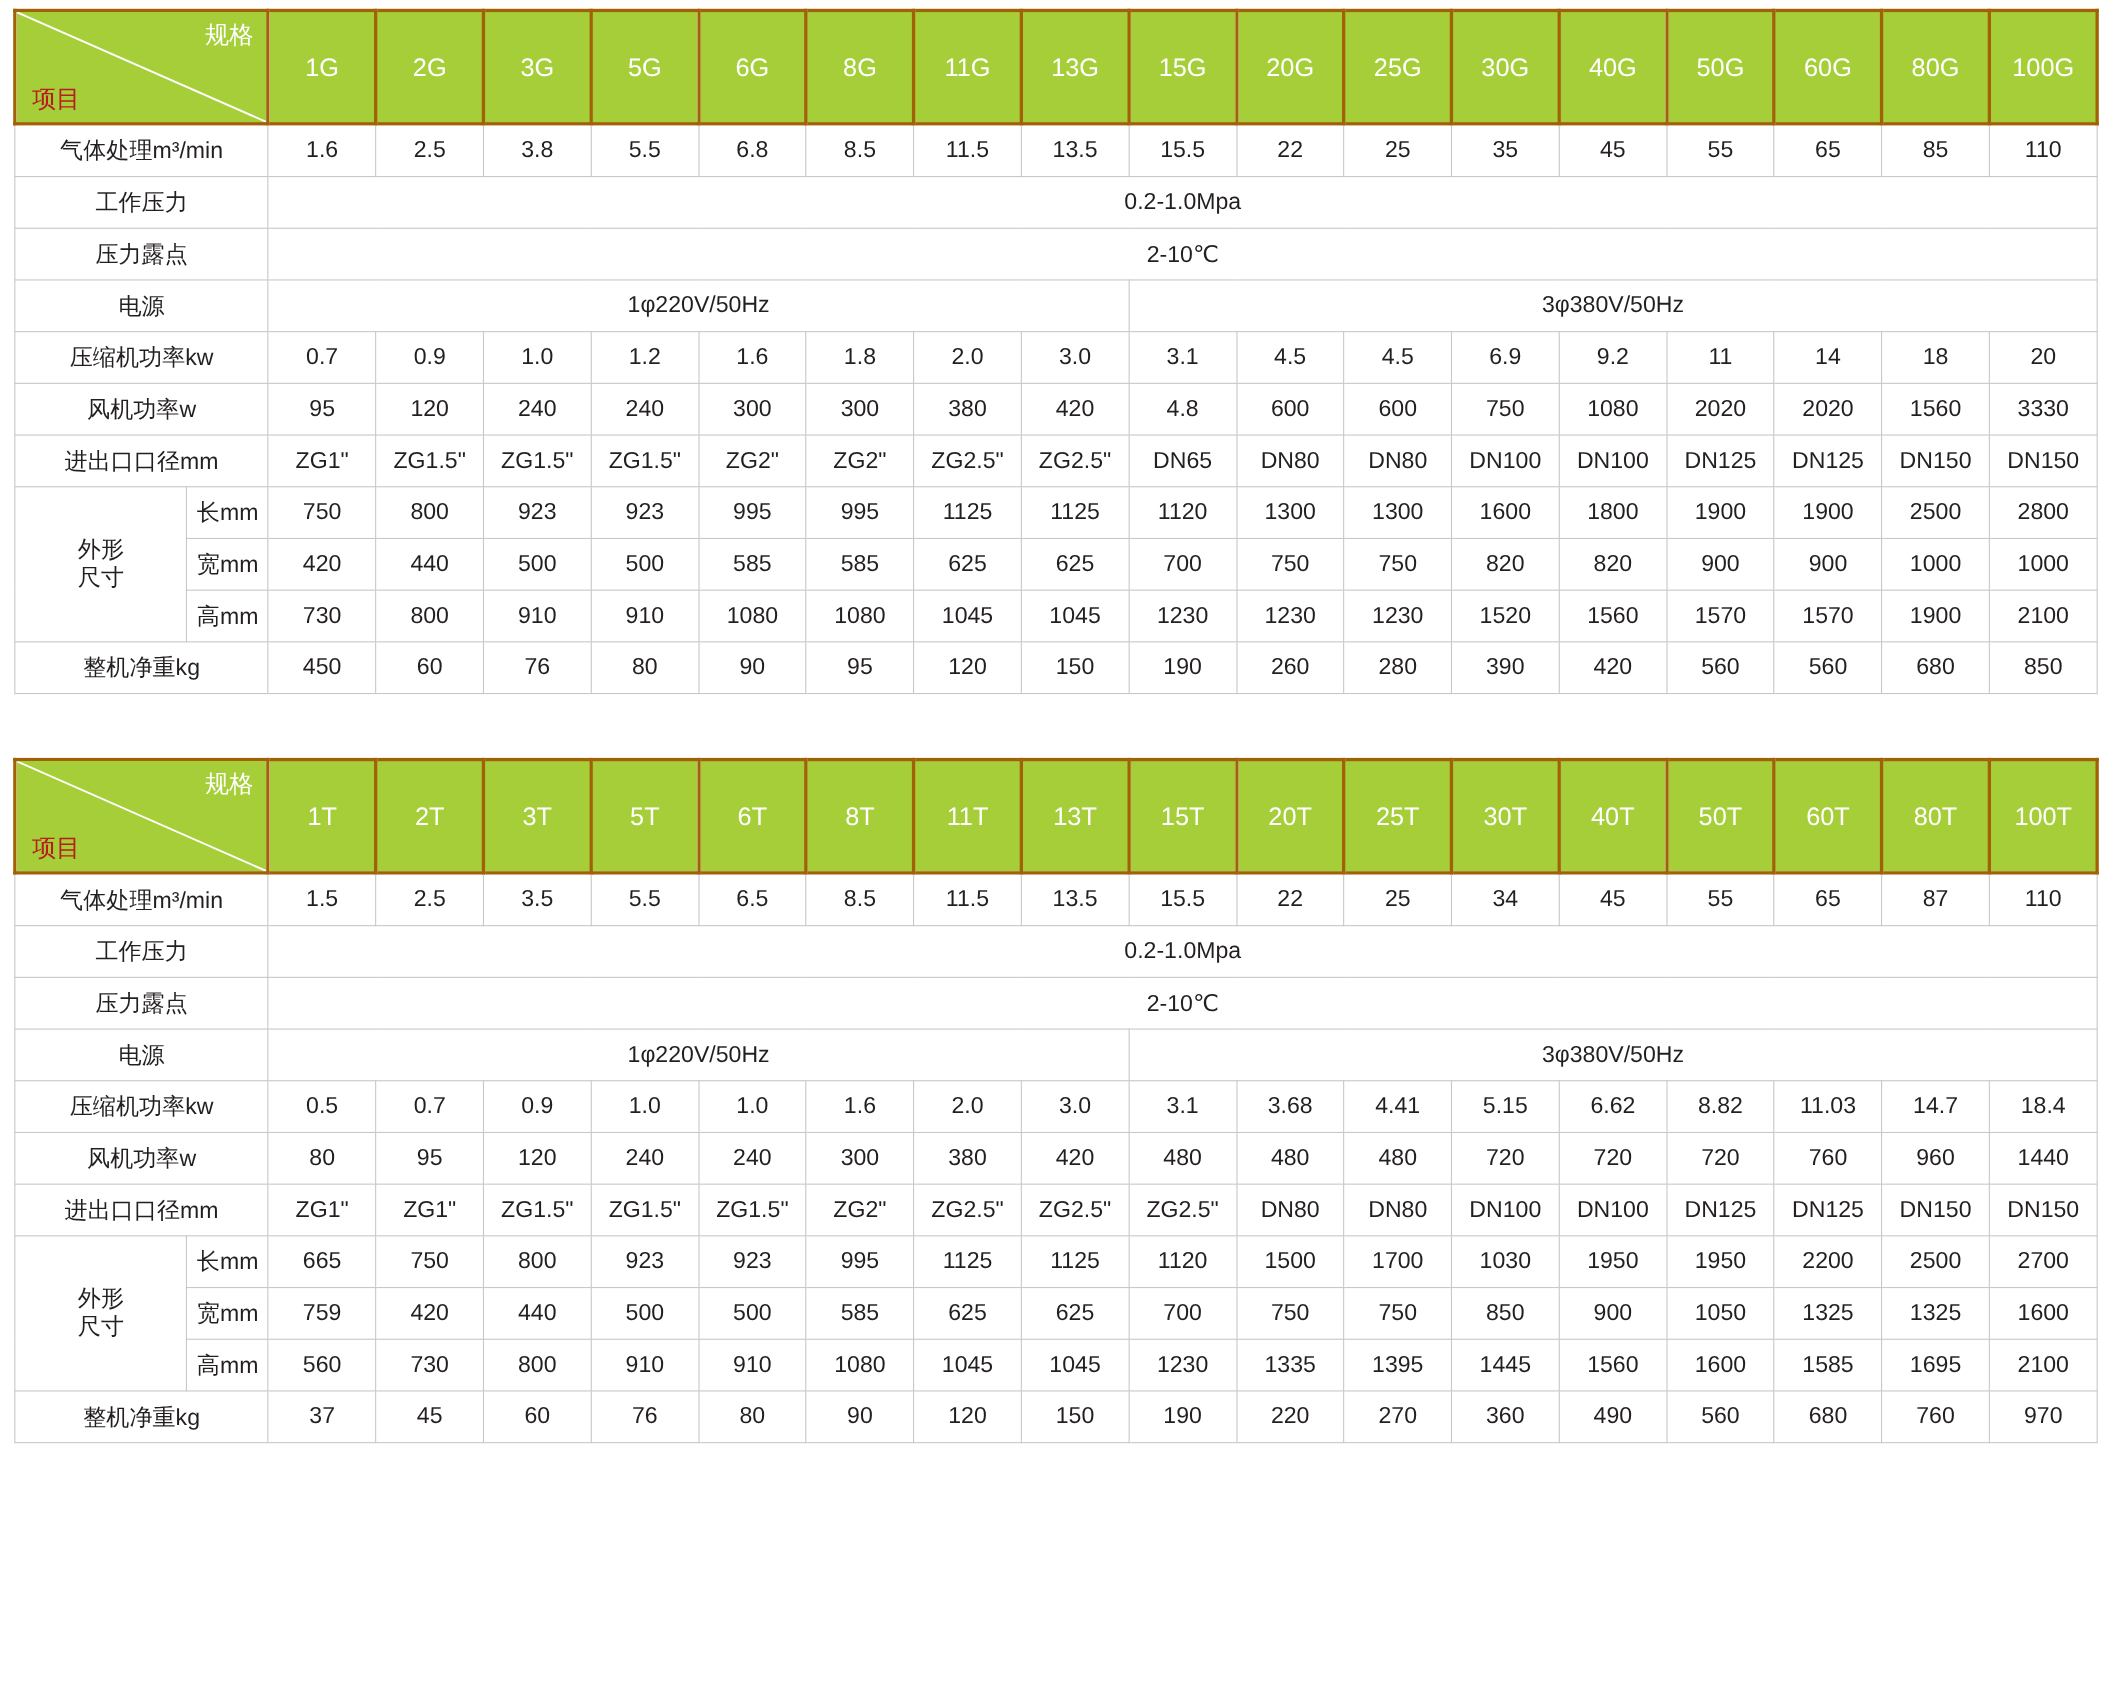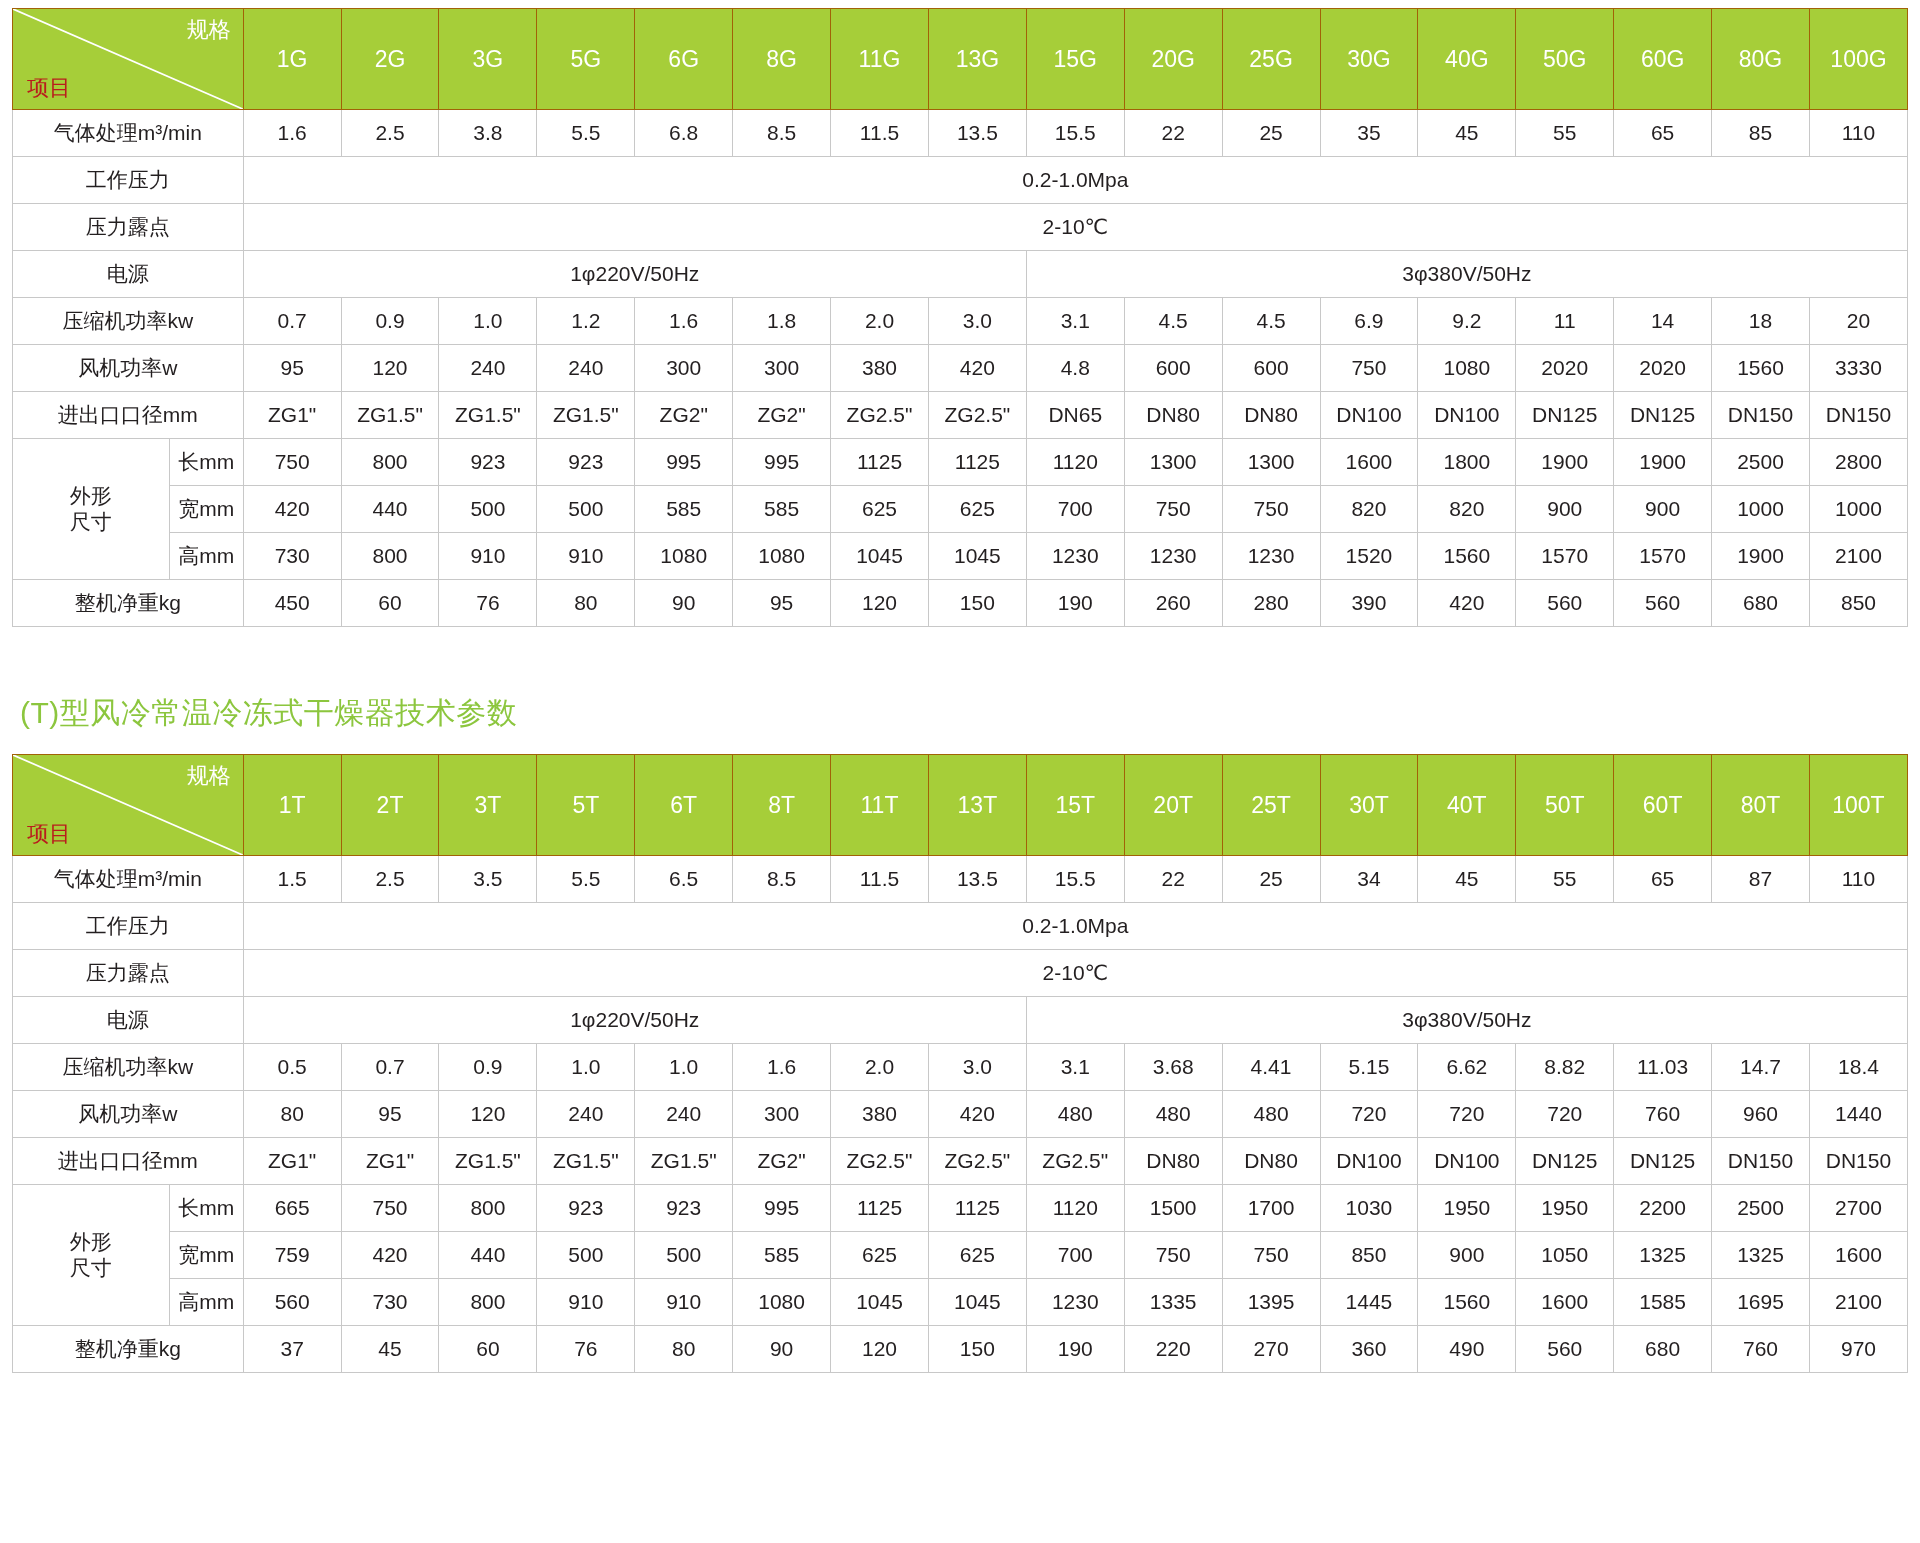--- a/index.html
+++ b/index.html
@@ -45,21 +45,21 @@
     font-weight: normal;
     color: #231f20;
     white-space: nowrap;
     overflow: hidden;
   }
   table.spec .head-row td {
     background: #a6ce39;
     color: #ffffff;
     font-size: 23px;
     height: 92px;
-    border: 1px solid #a16207;
+    border: 3px solid #a16207;
   }
   td.corner {
     position: relative;
     background: #a6ce39 !important;
     padding: 0 !important;
     height: 92px;
   }
   td.corner .diag {
     position: absolute;
     left: 0; top: 0; width: 100%; height: 100%;
@@ -338,21 +338,20 @@
             <td>680</td>
             <td>850</td>
           </tr>
         </tbody>
     </table>
   </div>
 
   <div class="spacer"></div>
 
   <div class="section">
-    <div class="section-title">(T)型风冷常温冷冻式干燥器技术参数</div>
     <table class="spec">
       <colgroup>
         <col class="c0" style="width: 148px;">
           <col style="width: 70px;">
           <col class="cx">
           <col class="cx">
           <col class="cx">
           <col class="cx">
           <col class="cx">
           <col class="cx">

